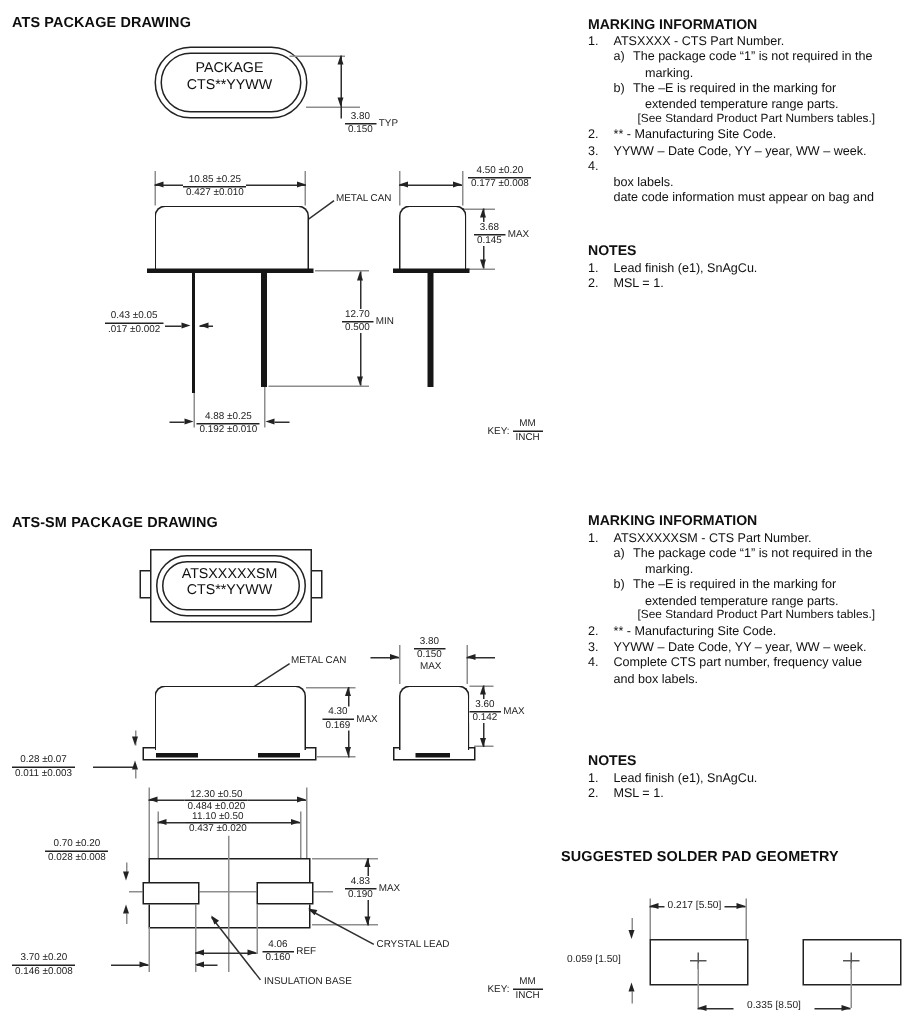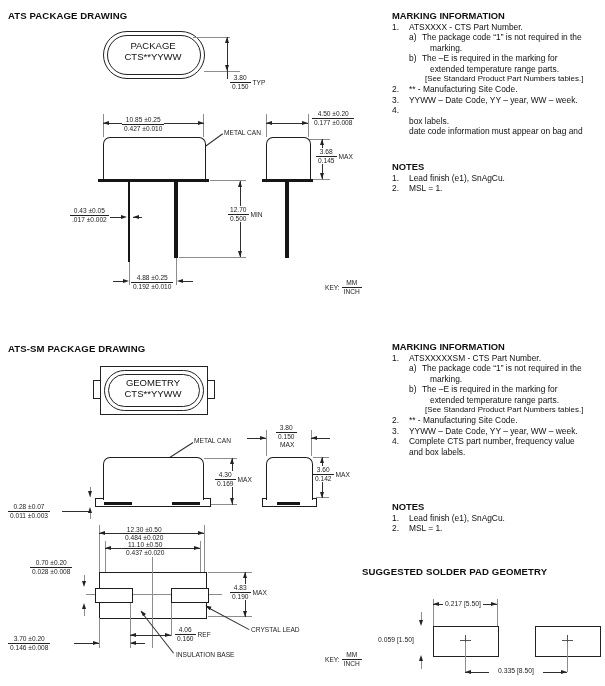--- a/index.html
+++ b/index.html
@@ -167,21 +167,21 @@
   </div>
 
   <div class="h" style="left:8px;top:343px;">ATS-SM PACKAGE DRAWING</div>
 
   <div class="box" style="left:93px;top:380px;width:8px;height:17px;border-width:1.4px;"></div>
   <div class="box" style="left:205px;top:380px;width:8px;height:17px;border-width:1.4px;"></div>
   <div class="box" style="left:100px;top:366px;width:106px;height:47px;"></div>
   <div class="stad" style="left:104px;top:370px;width:98px;height:39px;"></div>
   <div class="stad in" style="left:108px;top:374px;width:90px;height:31px;"></div>
   <div class="mark" style="left:100px;top:377px;width:106px;">
-    <div>GEOMETRY</div>
+    <div>ATSXXXXXSM</div>
     <div>CTS**YYWW</div>
   </div>
 
   <div class="lbl" style="left:194px;top:437px;">METAL CAN</div>
   <div class="ld" style="left:151px;top:469px;width:50px;transform:rotate(-32.7deg);"></div>
 
   <div class="can" style="left:103px;top:457px;width:99px;height:42px;"></div>
   <div class="box" style="left:95px;top:498px;width:114px;height:7px;border-width:1.4px;border-color:#1d1d1d;"></div>
   <div class="bar" style="left:104px;top:501.5px;width:28px;height:3.5px;"></div>
   <div class="bar" style="left:172px;top:501.5px;width:28px;height:3.5px;"></div>
@@ -415,21 +415,21 @@
     <div class="row">
       <span class="n">1.</span>
       <span class="txt">Lead finish (e1), SnAgCu.</span>
     </div>
     <div class="row">
       <span class="n">2.</span>
       <span class="txt">MSL = 1.</span>
     </div>
   </div>
 
-  <div class="h" style="left:362px;top:566px;">SUGGESTED SOLDER PAD GEOMETRY</div>
+  <div class="h" style="left:374px;top:566px;">SUGGESTED SOLDER PAD GEOMETRY</div>
   <div class="box" style="left:433px;top:626px;width:64px;height:29px;border-width:1.4px;"></div>
   <div class="box" style="left:535px;top:626px;width:64px;height:29px;border-width:1.4px;"></div>
   <div class="hl" style="left:460px;top:640px;width:11px;background:#555;"></div>
   <div class="vl" style="left:465px;top:635px;height:11px;background:#555;"></div>
   <div class="hl" style="left:562px;top:640px;width:11px;background:#555;"></div>
   <div class="vl" style="left:567px;top:635px;height:11px;background:#555;"></div>
 
   <div class="xv" style="left:433px;top:599px;height:27px;"></div>
   <div class="xv" style="left:497px;top:599px;height:27px;"></div>
   <div class="hl" style="left:433px;top:604px;width:64px;"></div>

